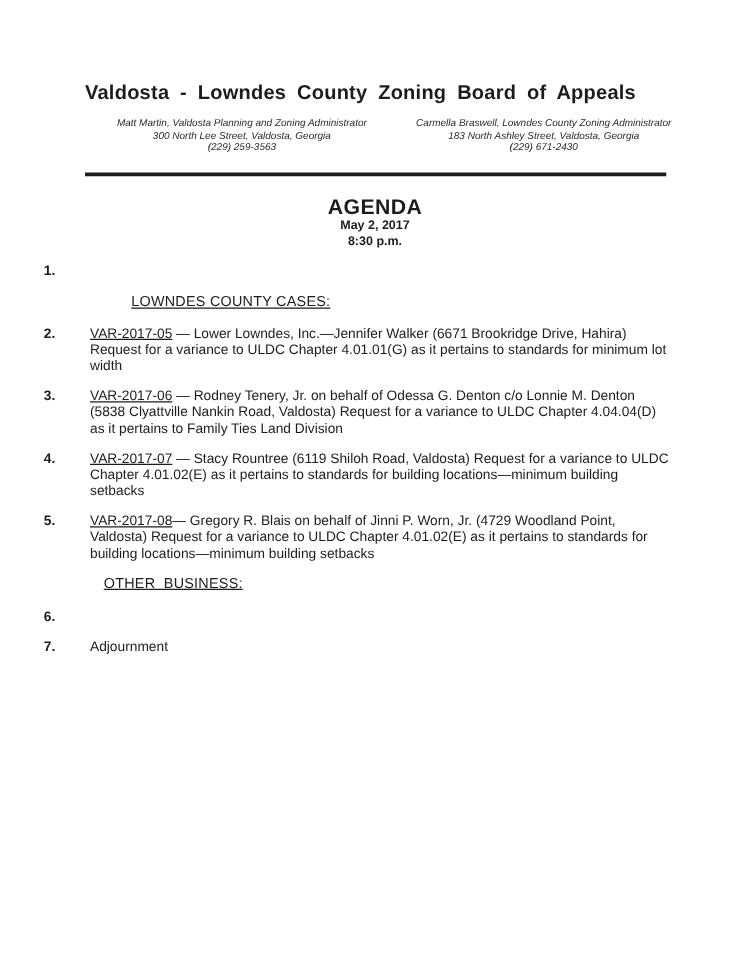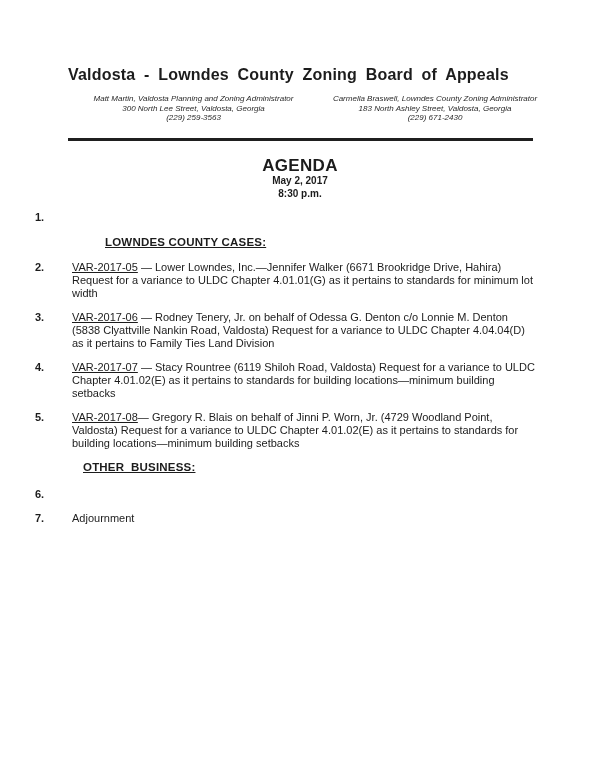--- a/index.html
+++ b/index.html
@@ -82,21 +82,21 @@
   }
   .case-id {
     font-weight: normal;
     text-decoration: underline;
   }
   .bold-seg { font-weight: normal; }
   .section-heading {
     margin: 12px 0 12px 70px;
     font-size: 11.5px;
     line-height: 13px;
-    font-weight: bold;
+    font-weight: normal;
     text-decoration: underline;
     white-space: pre-wrap;
     letter-spacing: 0.2px;
   }
   .items > .section-heading:nth-child(7) {
     margin-top: 8px;
     margin-bottom: 14px;
     margin-left: 48px;
   }
 </style>

